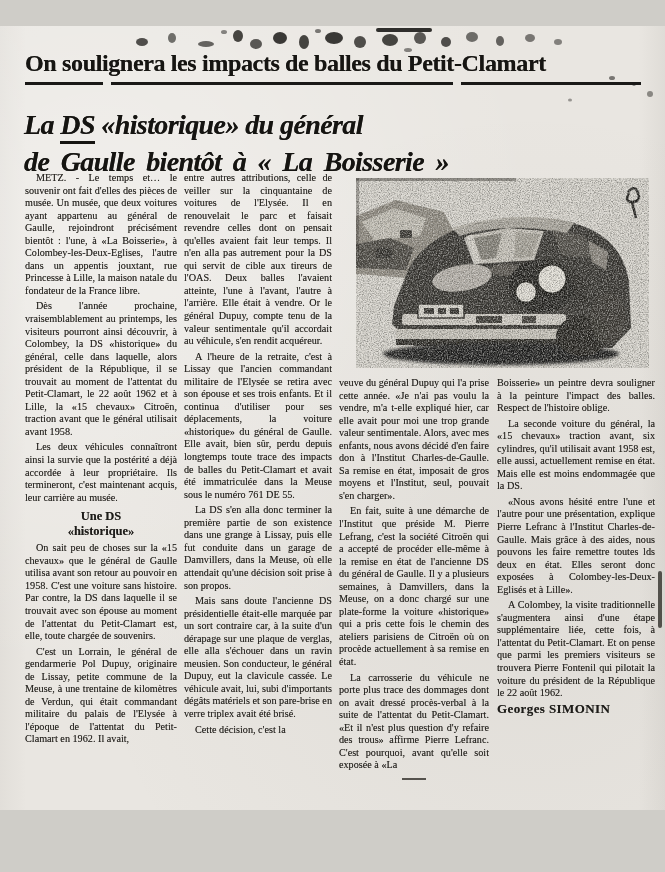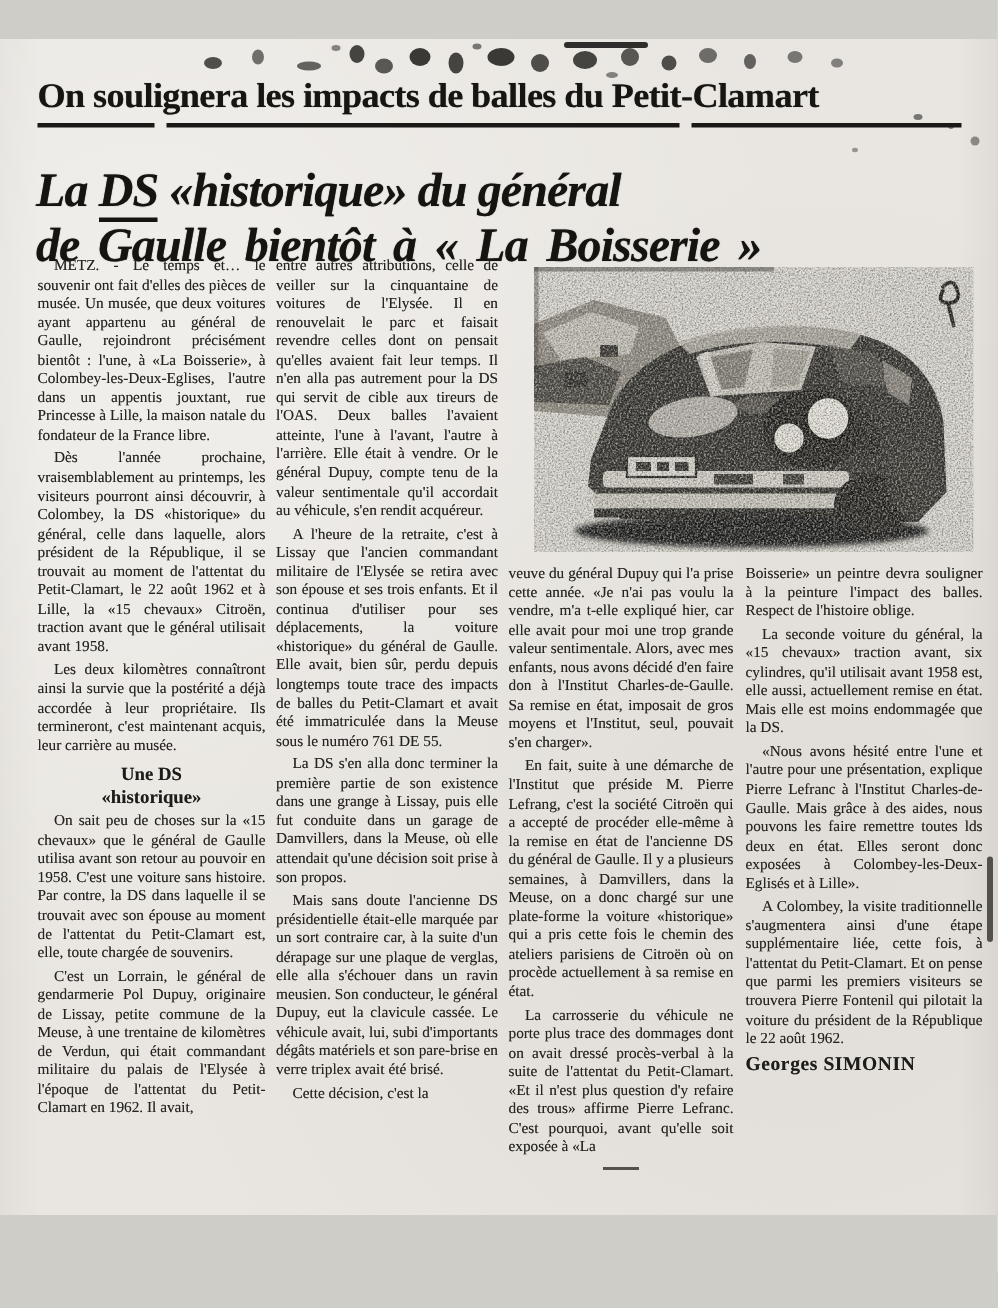--- a/index.html
+++ b/index.html
@@ -20,21 +20,21 @@
     font-size:23px; font-weight:bold; letter-spacing:-0.4px;
     transform:scaleX(1.05); transform-origin:left center;
     color:#161512; text-shadow:0 0 0.5px rgba(20,18,15,0.7);
   }
   .kicker-rule { position:absolute; height:3px; background:#1a1917; top:56px; }
   .kicker-rule.seg1 { left:25px;  width:78px; }
   .kicker-rule.seg2 { left:111px; width:342px; }
   .kicker-rule.seg3 { left:461px; width:180px; }
   .headline {
     position:absolute; left:24px; top:61px; width:630px;
-    font-style:italic; font-weight:bold; font-size:32px; line-height:37px;
+    font-style:italic; font-weight:bold; font-size:28px; line-height:37px;
     letter-spacing:-0.6px; color:#151411; text-shadow:0 0 0.6px rgba(18,16,13,0.75);
   }
   .headline .ln2 { word-spacing:5px; }
   .hl-ds { border-bottom:3.5px solid #151411; padding-bottom:1px; }
   
   .body-area { position:absolute; left:25px; top:146px; width:630px; display:flex; gap:7px; }
   .col { font-size:10.2px; line-height:12.55px; text-align:justify; hyphens:auto;
          color:#262420; text-shadow:0 0 0.4px rgba(35,32,28,0.5); }
   .col p { margin:0 0 3px 0; text-indent:11px; }
   .col p.cont { text-indent:0; }
@@ -107,21 +107,21 @@
   <h1 class="headline">
     <div class="ln1"><span>La </span><span class="hl-ds">DS</span><span> «historique» du général</span></div>
     <div class="ln2">de Gaulle bientôt à « La Boisserie »</div>
   </h1>
 
   <div class="body-area">
 
     <div class="col col1">
       <p>METZ. - Le temps et… le souvenir ont fait d'elles des pièces de musée. Un musée, que deux voitures ayant appartenu au général de Gaulle, rejoindront précisément bientôt : l'une, à «La Boisserie», à Colombey-les-Deux-Eglises, l'autre dans un appentis jouxtant, rue Princesse à Lille, la maison natale du fondateur de la France libre.</p>
       <p>Dès l'année prochaine, vraisemblablement au printemps, les visiteurs pourront ainsi découvrir, à Colombey, la DS «historique» du général, celle dans laquelle, alors président de la République, il se trouvait au moment de l'attentat du Petit-Clamart, le 22 août 1962 et à Lille, la «15 chevaux» Citroën, traction avant que le général utilisait avant 1958.</p>
-      <p>Les deux kilomètres connaîtront ainsi la survie que la postérité a déjà accordée à leur propriétaire. Ils termineront, c'est maintenant acquis, leur carrière au musée.</p>
+      <p>Les deux véhicules connaîtront ainsi la survie que la postérité a déjà accordée à leur propriétaire. Ils termineront, c'est maintenant acquis, leur carrière au musée.</p>
       <div class="subhead">
         <div>Une DS</div>
         <div>«historique»</div>
       </div>
       <p>On sait peu de choses sur la «15 chevaux» que le général de Gaulle utilisa avant son retour au pouvoir en 1958. C'est une voiture sans histoire. Par contre, la DS dans laquelle il se trouvait avec son épouse au moment de l'attentat du Petit-Clamart est, elle, toute chargée de souvenirs.</p>
       <p>C'est un Lorrain, le général de gendarmerie Pol Dupuy, originaire de Lissay, petite commune de la Meuse, à une trentaine de kilomètres de Verdun, qui était commandant militaire du palais de l'Elysée à l'époque de l'attentat du Petit-Clamart en 1962. Il avait,</p>
     </div>
 
     <div class="col col2">
       <p class="cont">entre autres attributions, celle de veiller sur la cinquantaine de voitures de l'Elysée. Il en renouvelait le parc et faisait revendre celles dont on pensait qu'elles avaient fait leur temps. Il n'en alla pas autrement pour la DS qui servit de cible aux tireurs de l'OAS. Deux balles l'avaient atteinte, l'une à l'avant, l'autre à l'arrière. Elle était à vendre. Or le général Dupuy, compte tenu de la valeur sentimentale qu'il accordait au véhicule, s'en rendit acquéreur.</p>

